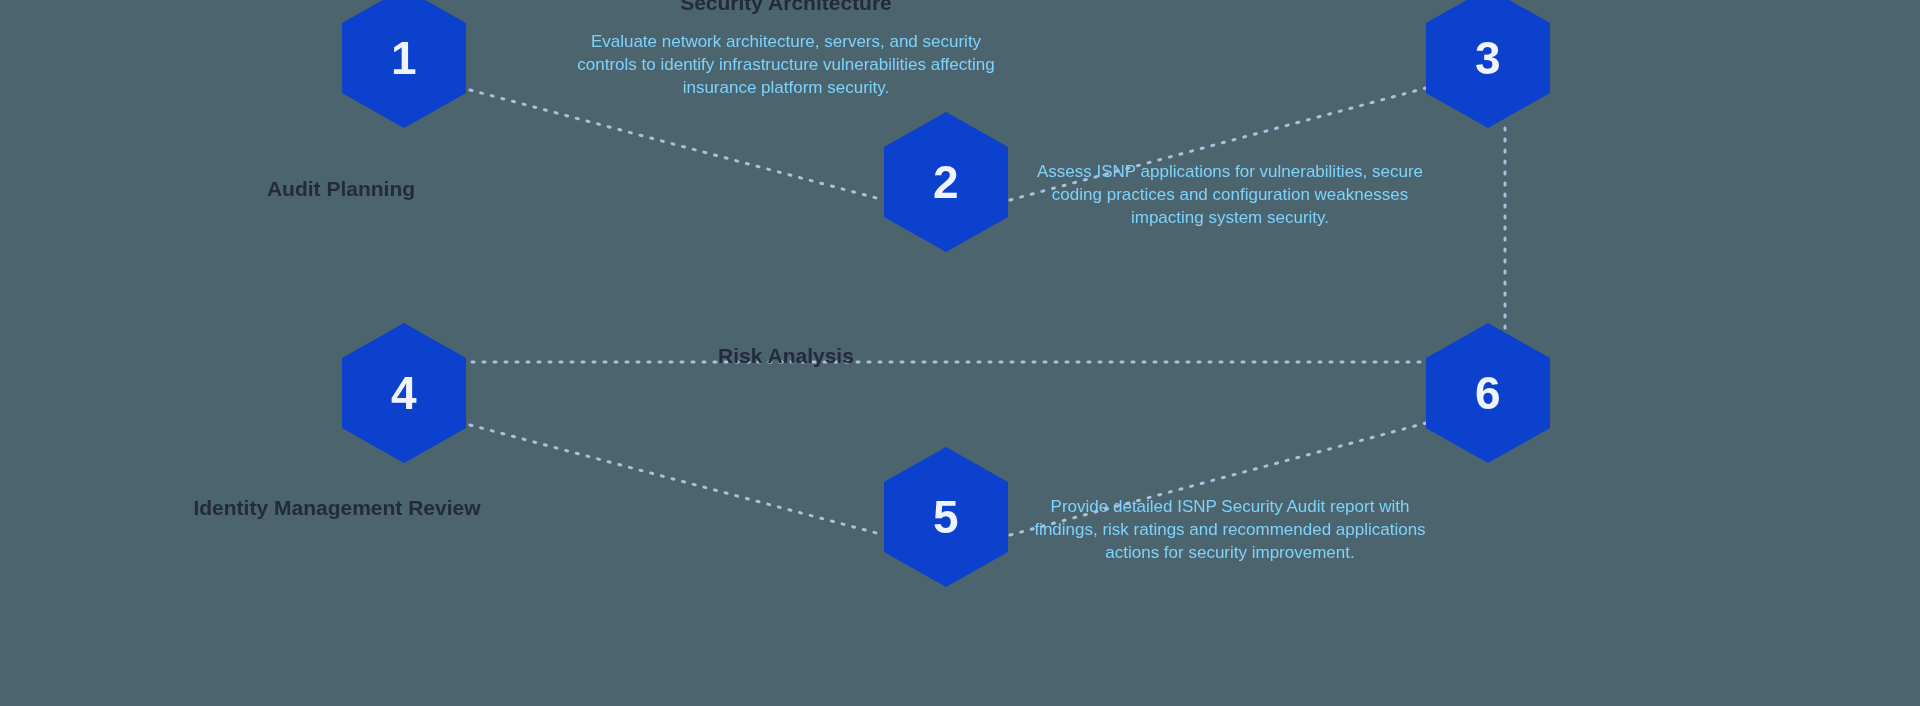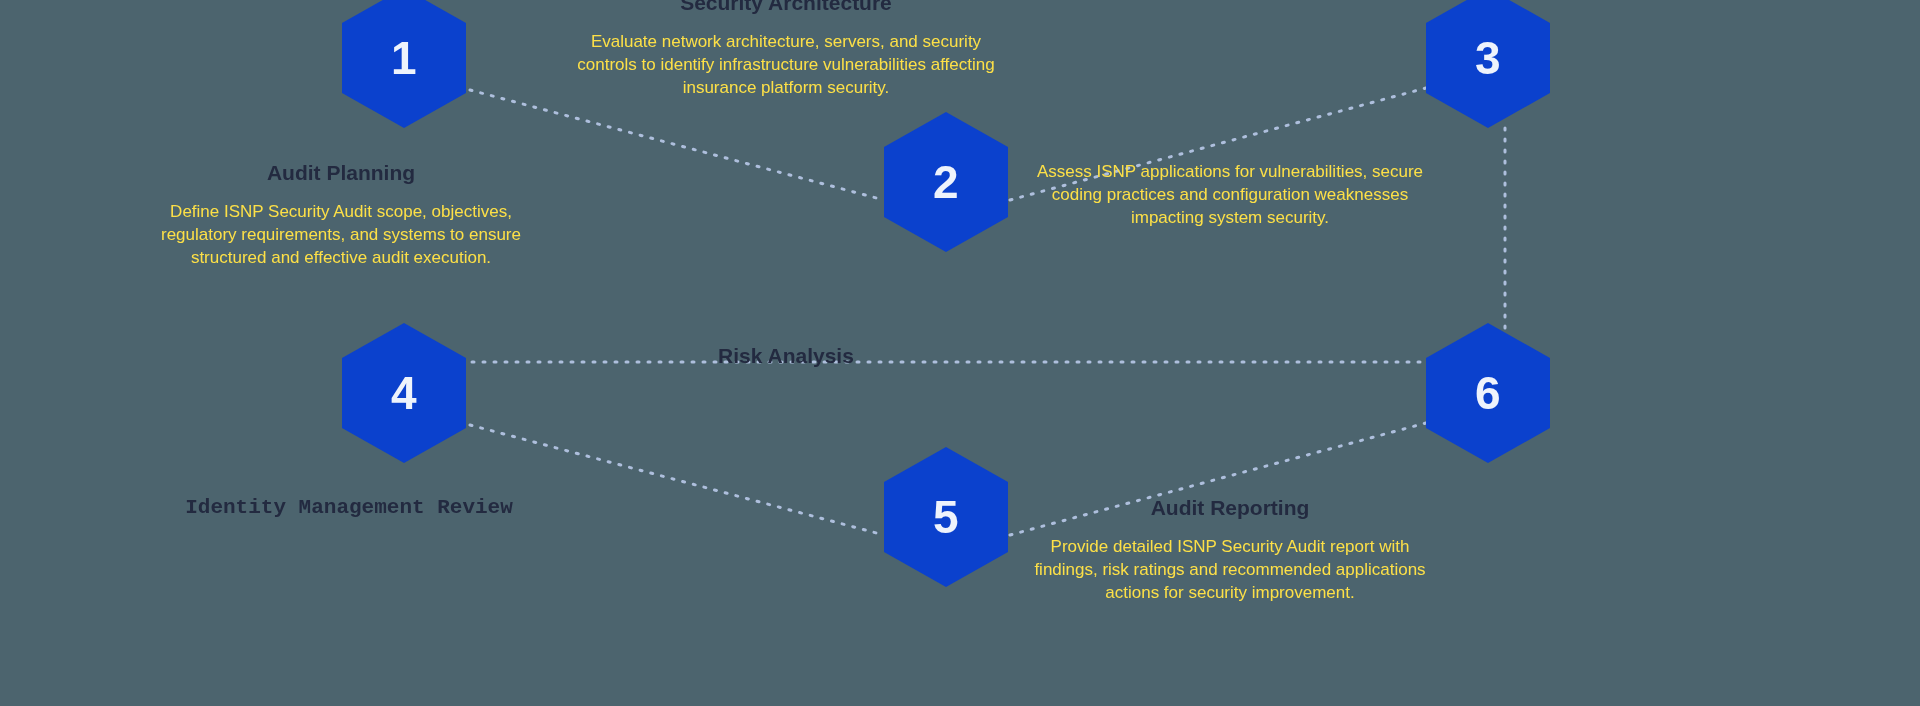--- a/index.html
+++ b/index.html
@@ -36,41 +36,41 @@
   .text-block{position:absolute;text-align:center;}
   .step-title{
     color:#232a40;
     font-size:21px;
     font-weight:700;
     line-height:1.25;
     margin:0 0 14px 0;
     white-space:nowrap;
   }
   .step-desc{
-    color:#fde047;
+    color:#7dd3fc;
     font-size:17px;
     font-weight:400;
     line-height:1.36;
     margin:0;
   }
 
   
   
   #step1 .hex-wrap{left:342px;top:-12px;}
-  #step1 .text-block{left:136px;top:160px;width:410px;}
+  #step1 .text-block{left:136px;top:176px;width:410px;}
 
   #step2 .hex-wrap{left:884px;top:112px;}
   #step2 .text-block{left:576px;top:-10px;width:420px;}
 
   #step3 .hex-wrap{left:1426px;top:-12px;}
   #step3 .text-block{left:1020px;top:160px;width:420px;}
 
   
   #step4 .hex-wrap{left:342px;top:323px;}
-  #step4 .text-block{left:144px;top:495px;width:410px;font-family:Liberation Mono, monospace;}
+  #step4 .text-block{left:132px;top:495px;width:410px;}
 
   #step5 .hex-wrap{left:884px;top:447px;}
   #step5 .text-block{left:576px;top:343px;width:420px;}
 
   #step6 .hex-wrap{left:1426px;top:323px;}
   #step6 .text-block{left:1020px;top:495px;width:420px;}
 </style>
 </head>
 <body>
 
@@ -90,21 +90,20 @@
   </svg>
 
   <div class="step" id="step1">
     <div class="hex-wrap">
       <div class="hex">
         <span class="hex-num">1</span>
       </div>
     </div>
     <div class="text-block">
       <h3 class="step-title">Audit Planning</h3>
-      <p class="step-desc">Define ISNP Security Audit scope, objectives, regulatory requirements, and systems to ensure structured and effective audit execution.</p>
     </div>
   </div>
 
   <div class="step" id="step2">
     <div class="hex-wrap">
       <div class="hex">
         <span class="hex-num">2</span>
       </div>
     </div>
     <div class="text-block">
@@ -146,18 +145,17 @@
     </div>
   </div>
 
   <div class="step" id="step6">
     <div class="hex-wrap">
       <div class="hex">
         <span class="hex-num">6</span>
       </div>
     </div>
     <div class="text-block">
-      <h3 class="step-title">Audit Reporting</h3>
       <p class="step-desc">Provide detailed ISNP Security Audit report with findings, risk ratings and recommended applications actions for security improvement.</p>
     </div>
   </div>
 
 </div>
 
 </body></html>

